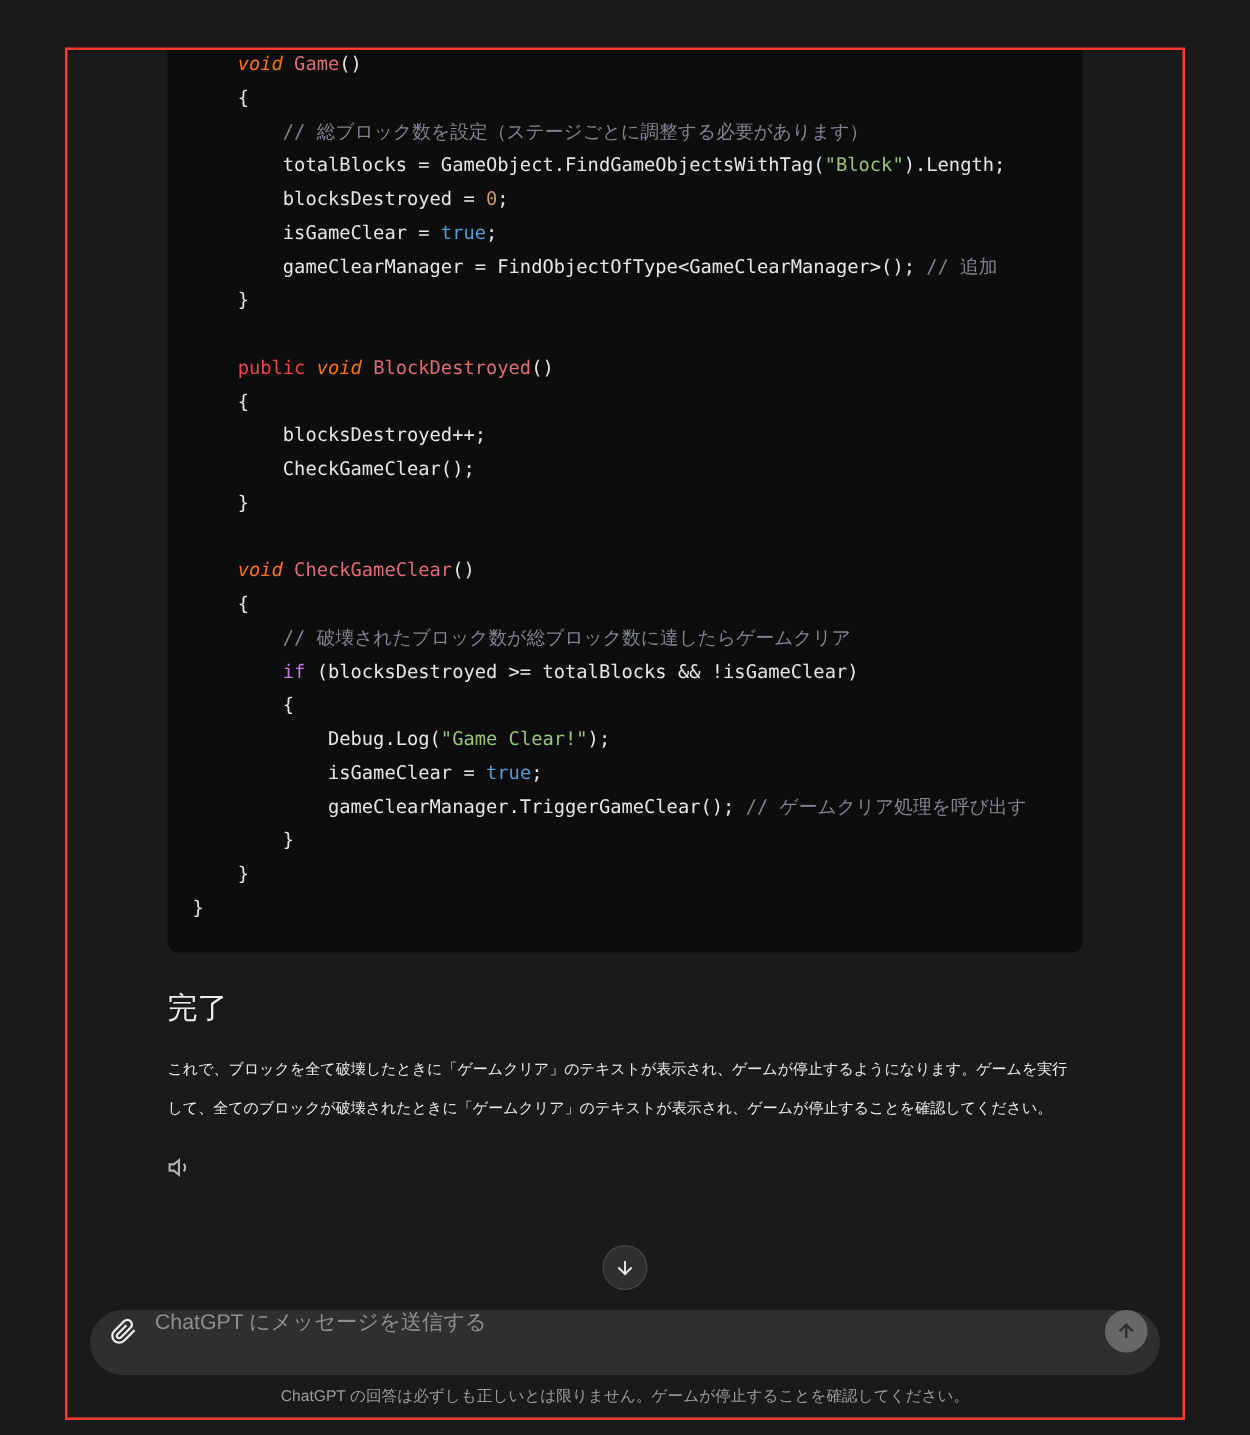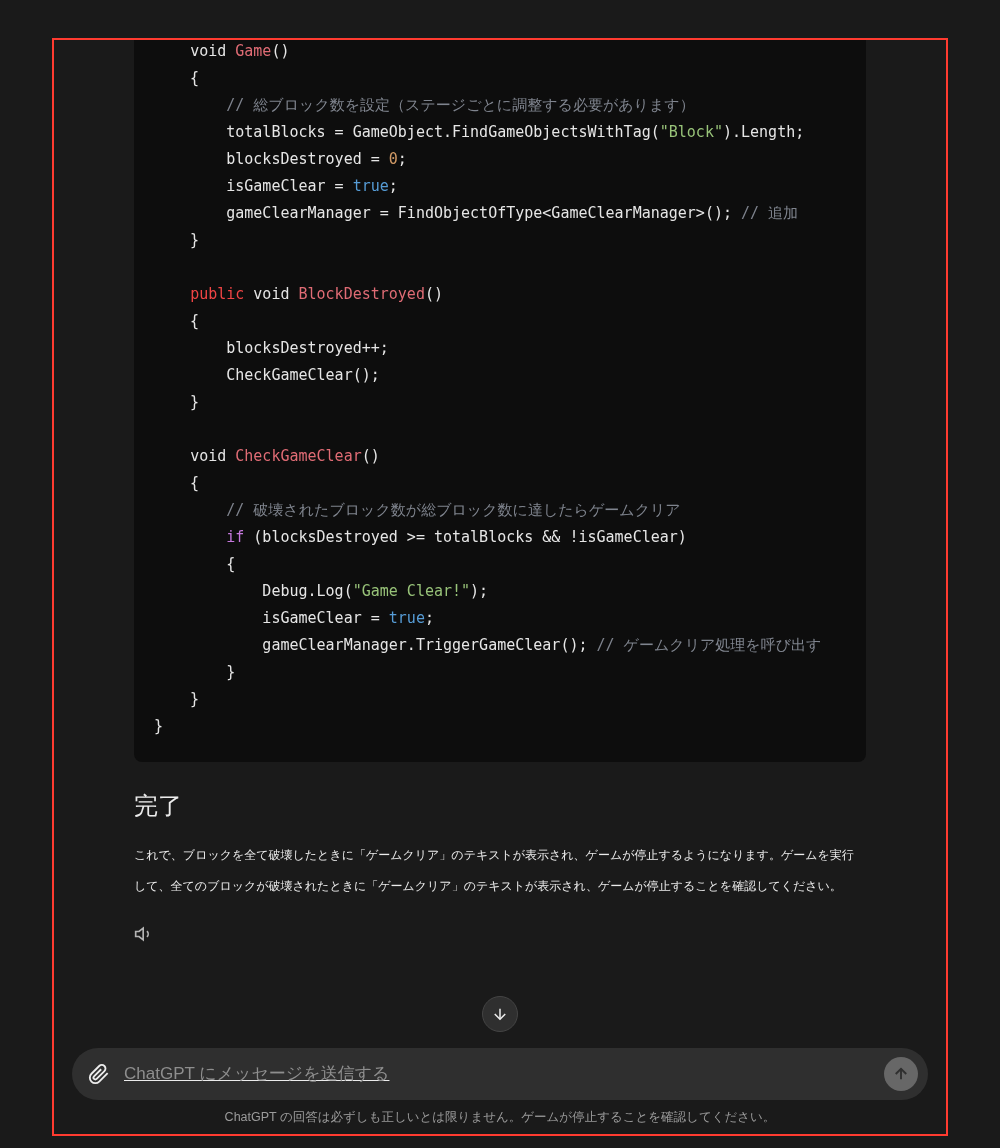--- a/index.html
+++ b/index.html
@@ -43,21 +43,21 @@
     padding: 18px 20px 22px 20px;
     font-family: ui-monospace, SFMono-Regular, "SF Mono", Menlo, Monaco, Consolas, monospace;
     font-size: 15px;
     line-height: 27px;
     color: #e6e6e6;
     overflow-x: auto;
     margin-top: -18px;
     margin-bottom: 28px;
   }
   .code-block pre { margin: 0; }
-  .k-type { color: #e5e5e5; }
+  .k-type { color: #f97316; font-style: italic; }
   .fn-name { color: #e06c75; }
   .k-pub { color: #ef4444; }
   .num { color: #d19a66; }
   .bool { color: #569cd6; }
   .str { color: #98c379; }
   .cmt { color: #7f848e; }
   .k-if { color: #c678dd; }
 
   h3.done-title {
     font-size: 24px;
@@ -107,23 +107,22 @@
 
   .composer-area {
     position: absolute;
     left: 72px;
     right: 72px;
     bottom: 48px;
     height: 52px;
     background: #2f2f2f;
     border-radius: 28px;
     display: flex;
-    align-items: center;
+    align-items: flex-start;
     padding: 0 10px;
-    text-decoration: underline;
   }
   .attach-btn {
     width: 34px;
     height: 34px;
     display: flex;
     align-items: center;
     justify-content: center;
     color: #ececec;
   }
   .composer-input {

